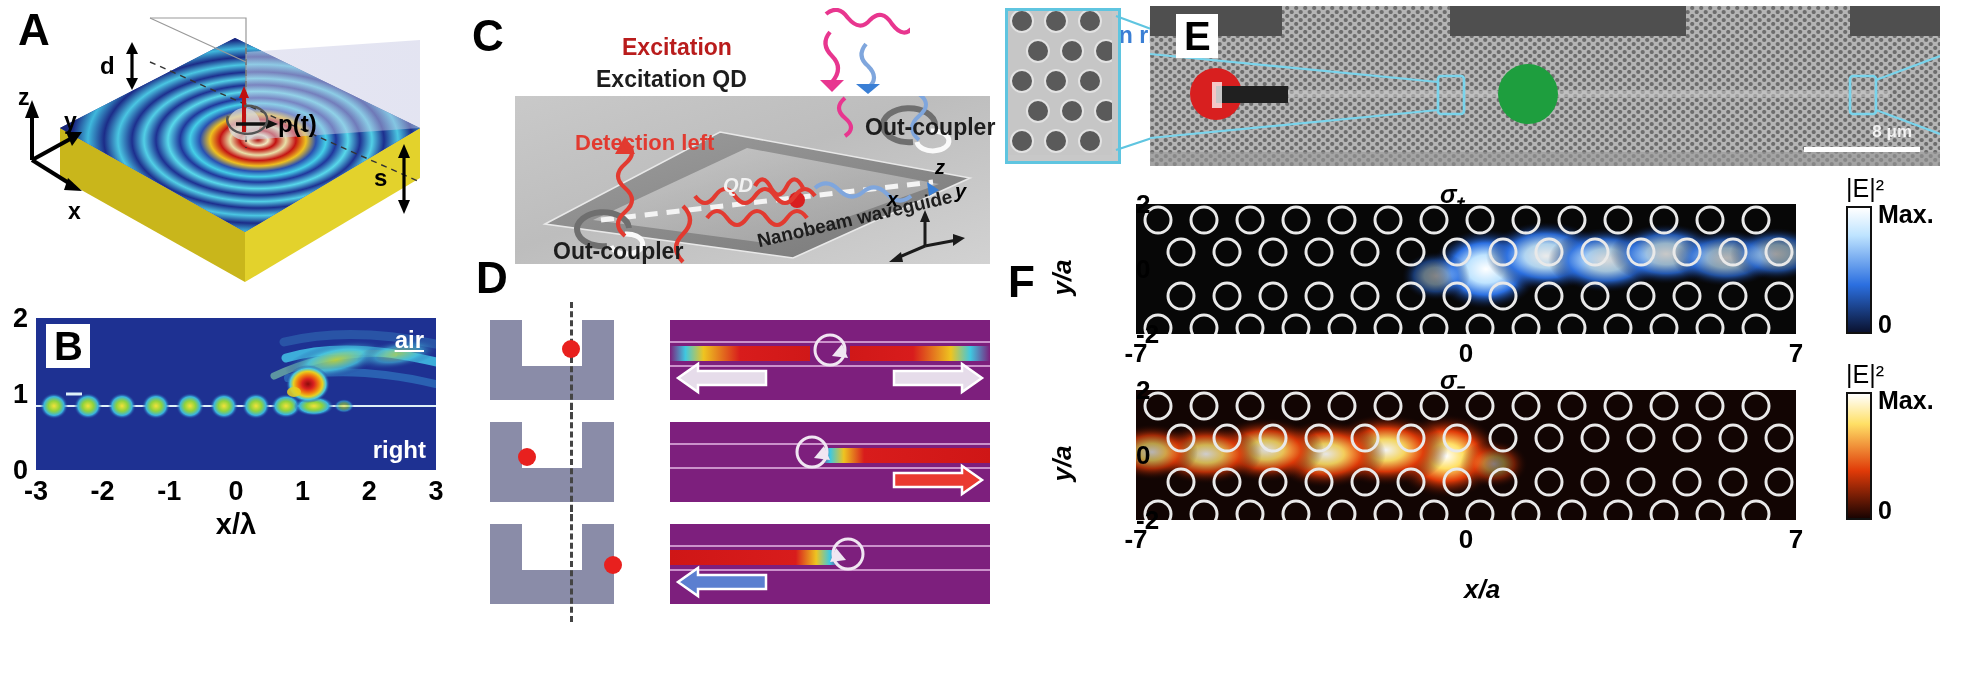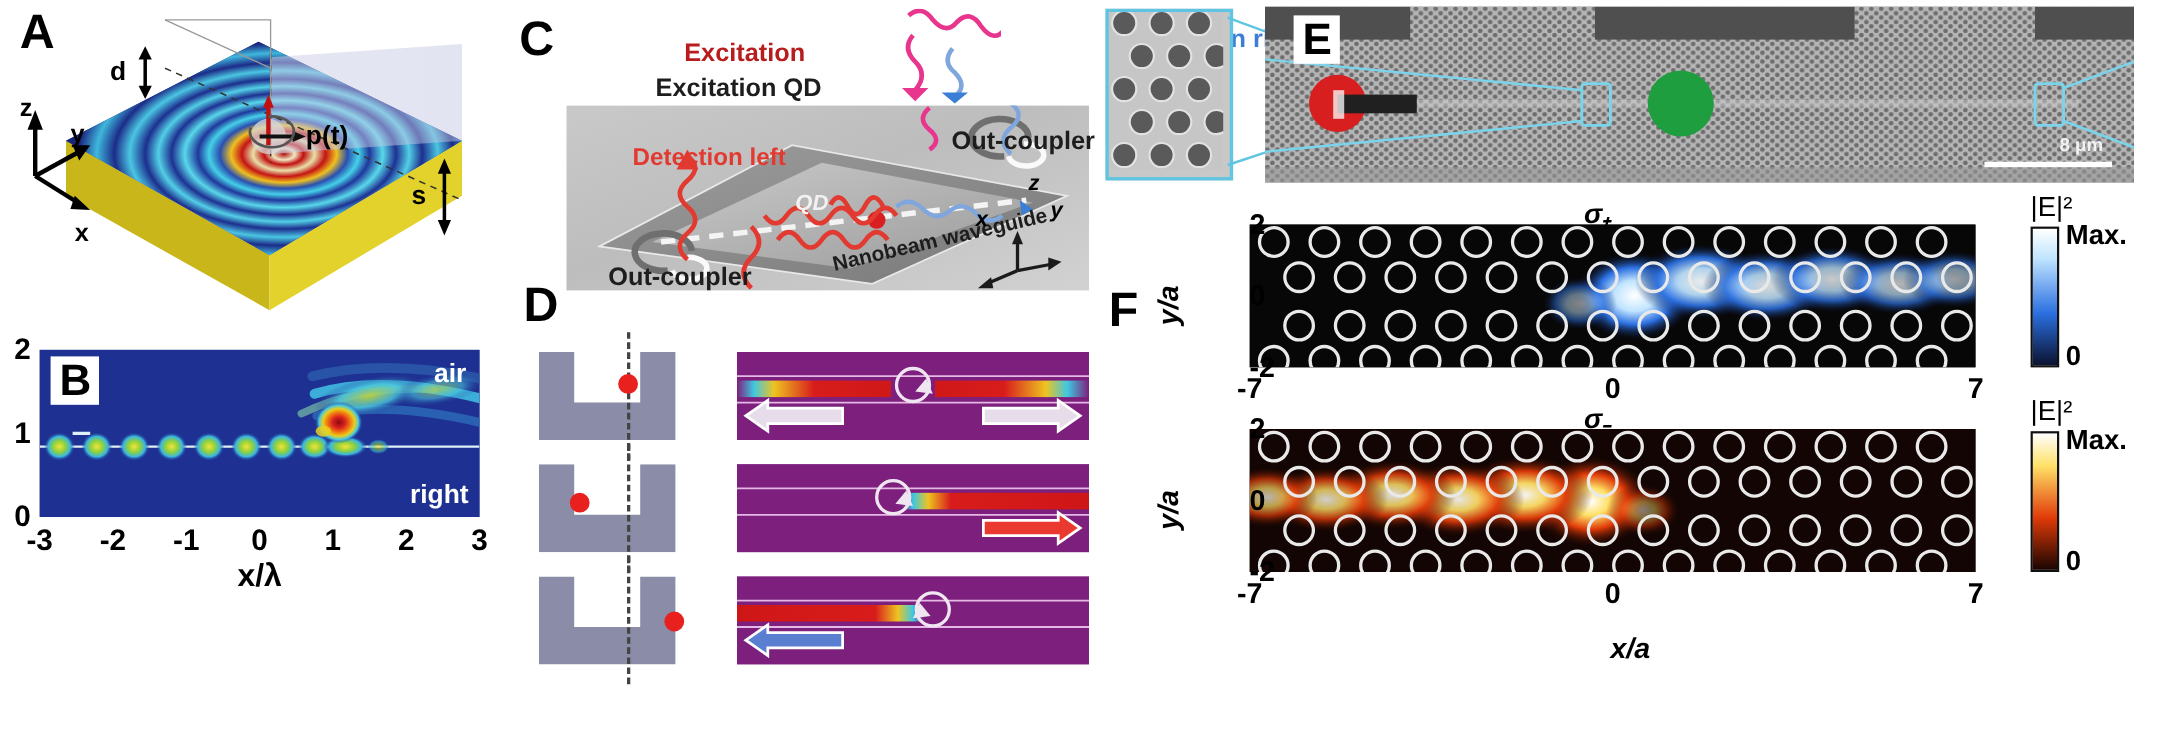--- a/index.html
+++ b/index.html
@@ -199,21 +199,21 @@
           <ellipse cx="188" cy="88" rx="14" ry="13" fill="url(#sppB)"></ellipse>
           <ellipse cx="220" cy="88" rx="14" ry="13" fill="url(#sppB)"></ellipse>
           <ellipse cx="250" cy="88" rx="15" ry="12" fill="url(#sppB)"></ellipse>
           <ellipse cx="278" cy="88" rx="20" ry="10" fill="url(#sppB)"></ellipse>
           <ellipse cx="308" cy="88" rx="10" ry="7" fill="url(#sppB)" opacity="0.6"></ellipse>
         </g>
 
         <ellipse cx="272" cy="66" rx="22" ry="19" fill="url(#srcB)"></ellipse>
         <ellipse cx="258" cy="74" rx="7" ry="5" fill="#e8d020" opacity="0.85"></ellipse>
       </svg>
-      <div class="matLbl" style="right:12px;top:8px;">air</div>
+      <div class="matLbl" style="right:12px;top:8px;text-decoration:underline;">air</div>
       <div class="matLbl" style="right:10px;bottom:6px;">right</div>
     </div>
 
     <div class="abs plbox pl" style="left:10px;top:6px;font-size:40px;">B</div>
 
     <div class="bTickY" style="top:0;">2</div>
     <div class="bTickY" style="top:50%;">1</div>
     <div class="bTickY" style="top:100%;">0</div>
 
     <div class="bTickX" style="left:0%;">-3</div>

